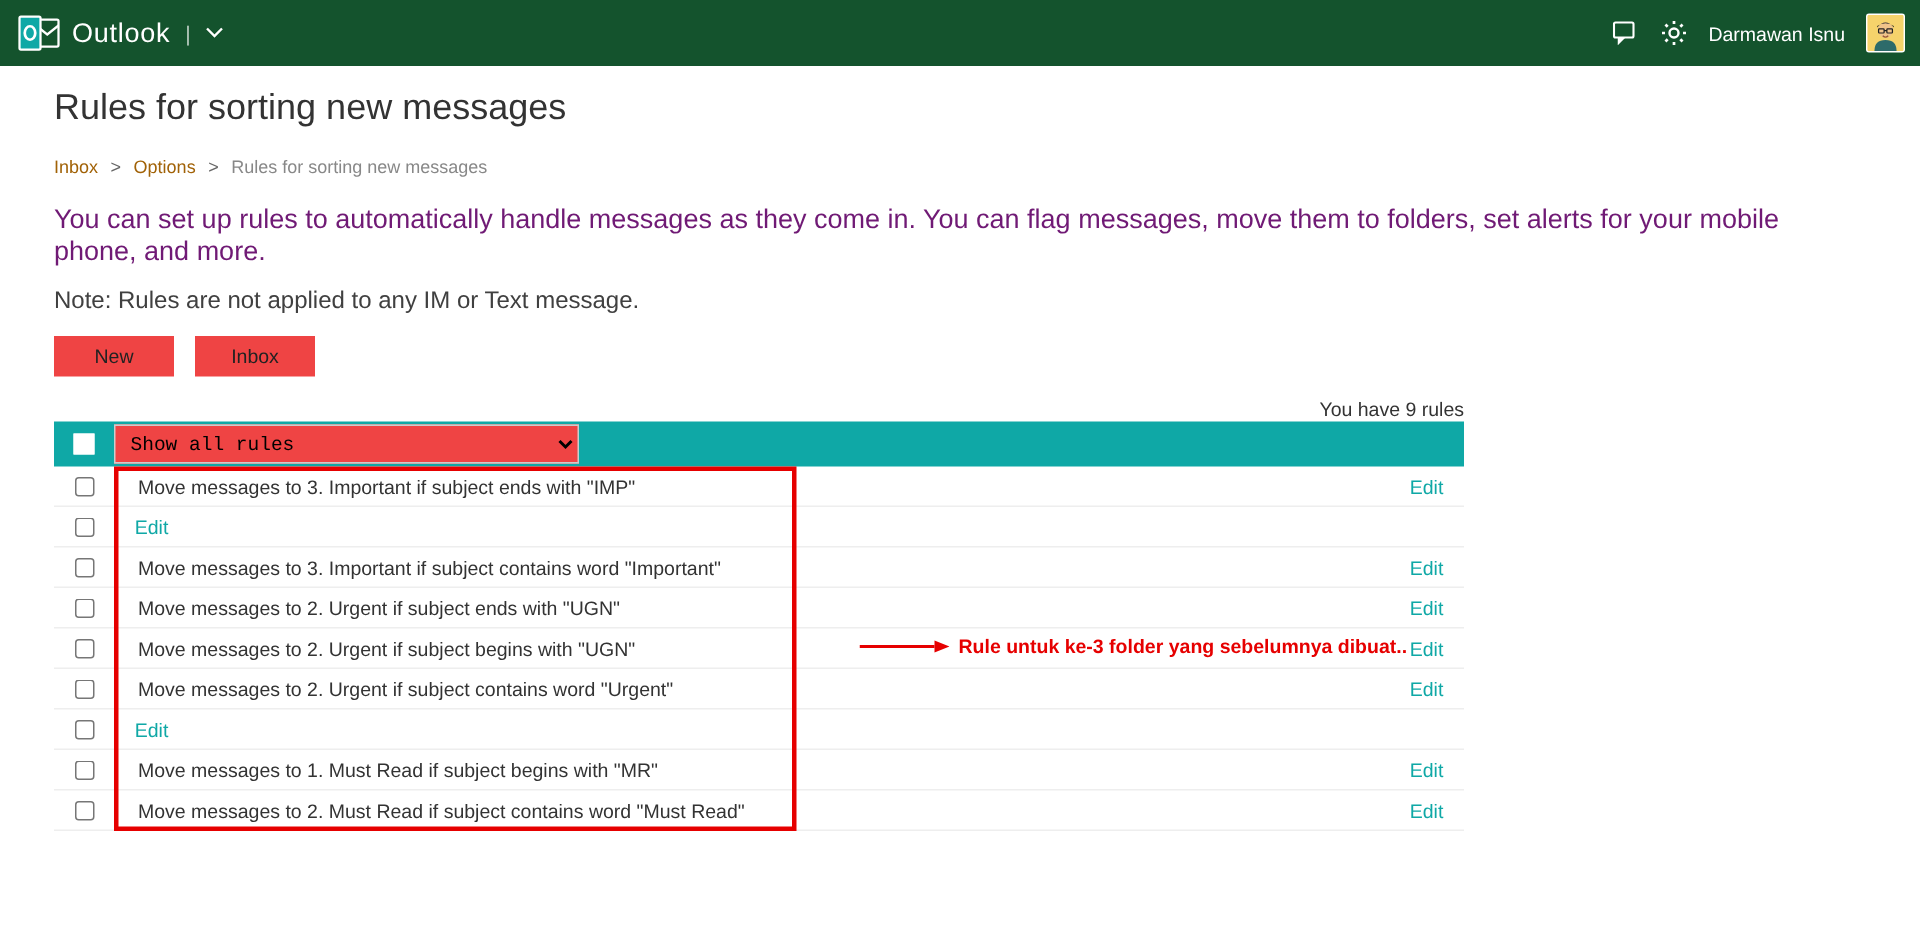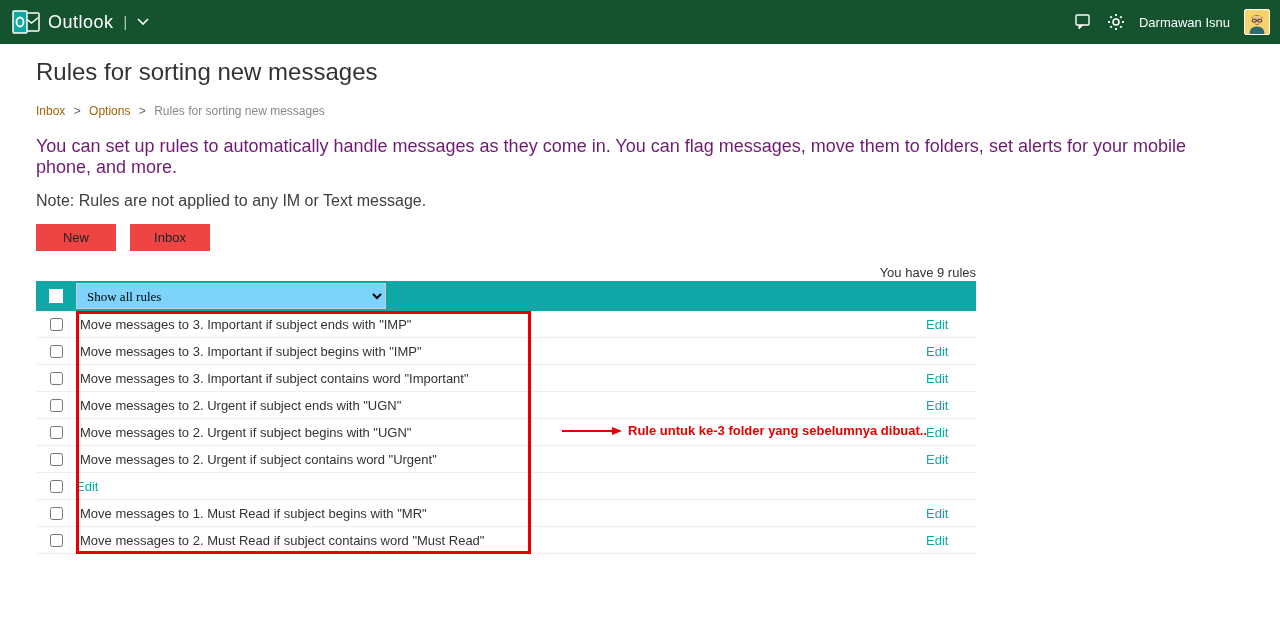--- a/index.html
+++ b/index.html
@@ -35,28 +35,28 @@
     .btn { min-width: 80px; padding: 6px 18px; background: #ef4444; border: none; font-size: 13px; color: #222; cursor: pointer; font-family: inherit; }
 
     .count-row { width: 940px; text-align: right; font-size: 13px; color: #333; margin-bottom: 1px; }
 
     
     .rules-table { width: 940px; }
     .table-header { display: flex; align-items: stretch; background: #0fa8a6; height: 30px; }
     .th-checkbox { width: 40px; display:flex; align-items:center; justify-content:center; }
     .th-checkbox .cb { width:14px; height:14px; border:2px solid #fff; background:#fff; display:inline-block; cursor:pointer; }
     .th-filter { flex:0 0 310px; background:#fff; margin:2px 0 2px 0; }
-    .th-filter select { width:100%; height:26px; border:1px solid #ccc; padding:0 6px; font-size:13px; font-family:Liberation Serif, serif; background:#7dd3fc; }
+    .th-filter select { width:100%; height:26px; border:1px solid #ccc; padding:0 6px; font-size:13px; font-family:Liberation Mono, monospace; background:#ef4444; }
     .th-rest { flex:1; }
 
     .rule-row { display:flex; align-items:center; height:27px; border-bottom:1px solid #eee; position: relative; }
     .rule-cb { width:40px; display:flex; align-items:center; justify-content:center; }
     .rule-cb input { width:13px; height:13px; accent-color:#888; }
-    .rule-text { flex:1; font-size:13px; color:#333; padding-left:4px; z-index: 2; }
-    .rule-edit { width:50px; text-align:left; }
+    .rule-text { flex:1; font-size:13px; color:#333; padding-left:16px; z-index: 2; }
+    .rule-edit { width:50px; text-align:center; }
     .rule-edit a { color:#0fa8a6; text-decoration:none; font-size:13px; }
 
     
     .rules-body { position: relative; }
     .highlight-box { position:absolute; border:3px solid #e60000; pointer-events:none; z-index:1; }
 
     
     .annot { position:absolute; display:flex; align-items:center; gap:6px; color:#e60000; font-weight:bold; font-size:13px; z-index:3; pointer-events:none; }
     .annot .arrow { display:flex; align-items:center; }
     .annot svg { display:block; }
@@ -162,21 +162,20 @@
           <div class="rule-cb">
             <input type="checkbox" style="">
           </div>
           <div class="rule-text">Move messages to 3. Important if subject ends with "IMP"</div>
           <div class="rule-edit"><a href="#">Edit</a></div>
         </div>
         <div class="rule-row">
           <div class="rule-cb">
             <input type="checkbox" style="">
           </div>
-          <div class="rule-text">Move messages to 3. Important if subject begins with "IMP"</div>
           <div class="rule-edit"><a href="#">Edit</a></div>
         </div>
         <div class="rule-row">
           <div class="rule-cb">
             <input type="checkbox" style="">
           </div>
           <div class="rule-text">Move messages to 3. Important if subject contains word "Important"</div>
           <div class="rule-edit"><a href="#">Edit</a></div>
         </div>
         <div class="rule-row">
@@ -214,21 +213,21 @@
           <div class="rule-edit"><a href="#">Edit</a></div>
         </div>
         <div class="rule-row">
           <div class="rule-cb">
             <input type="checkbox" style="">
           </div>
           <div class="rule-text">Move messages to 2. Must Read if subject contains word "Must Read"</div>
           <div class="rule-edit"><a href="#">Edit</a></div>
         </div>
         <div class="highlight-box" id="highlight-box" style="left: 40px; top: 0px; width: 455px; height: 243px;"></div>
-      <div class="annot" id="annot" style="left: 526px; top: 112px;">
+      <div class="annot" id="annot" style="left: 537px; top: 112px;">
         <span class="arrow">
           <svg width="60" height="10" viewBox="0 0 60 10">
             <line x1="0" y1="5" x2="50" y2="5" stroke="#e60000" stroke-width="2"></line>
             <polygon points="50,1 60,5 50,9" fill="#e60000"></polygon>
           </svg>
         </span>
         <span>Rule untuk ke-3 folder yang sebelumnya dibuat..</span>
       </div>
     </div>
   </div>

